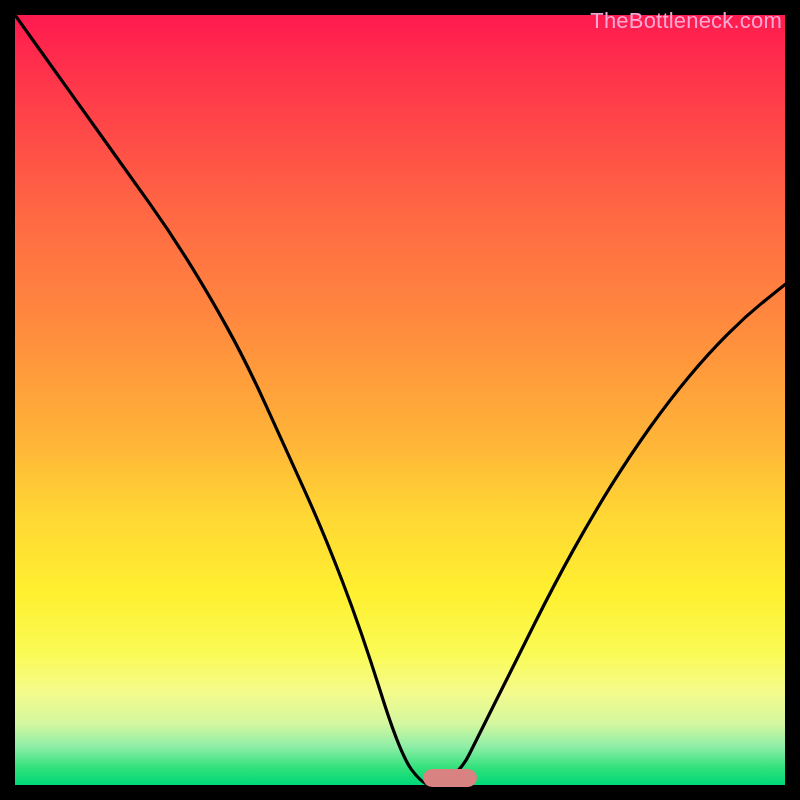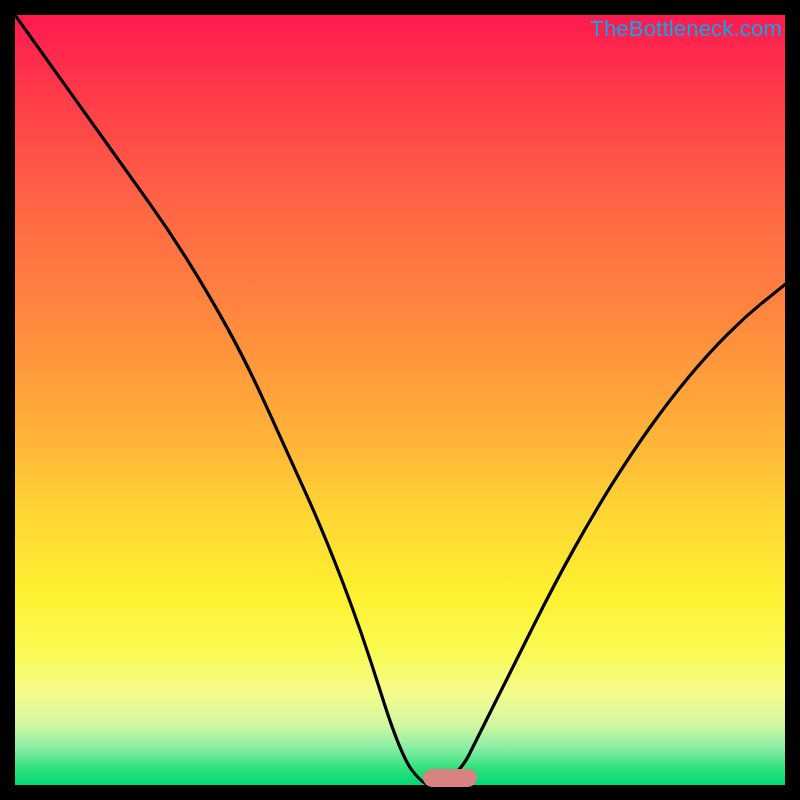--- a/index.html
+++ b/index.html
@@ -42,23 +42,23 @@
     );
   }
   .plot svg {
     position: absolute;
     inset: 0;
     width: 100%;
     height: 100%;
   }
   .watermark {
     position: absolute;
-    top: 16px;
+    top: 8px;
     right: 18px;
-    color: #0ea5e9;
+    color: #f9a8d4;
     font-size: 22px;
     letter-spacing: 0.2px;
     user-select: none;
   }
   .marker {
     position: absolute;
     width: 54px;
     height: 18px;
     border-radius: 9px;
     background: #d98282;

